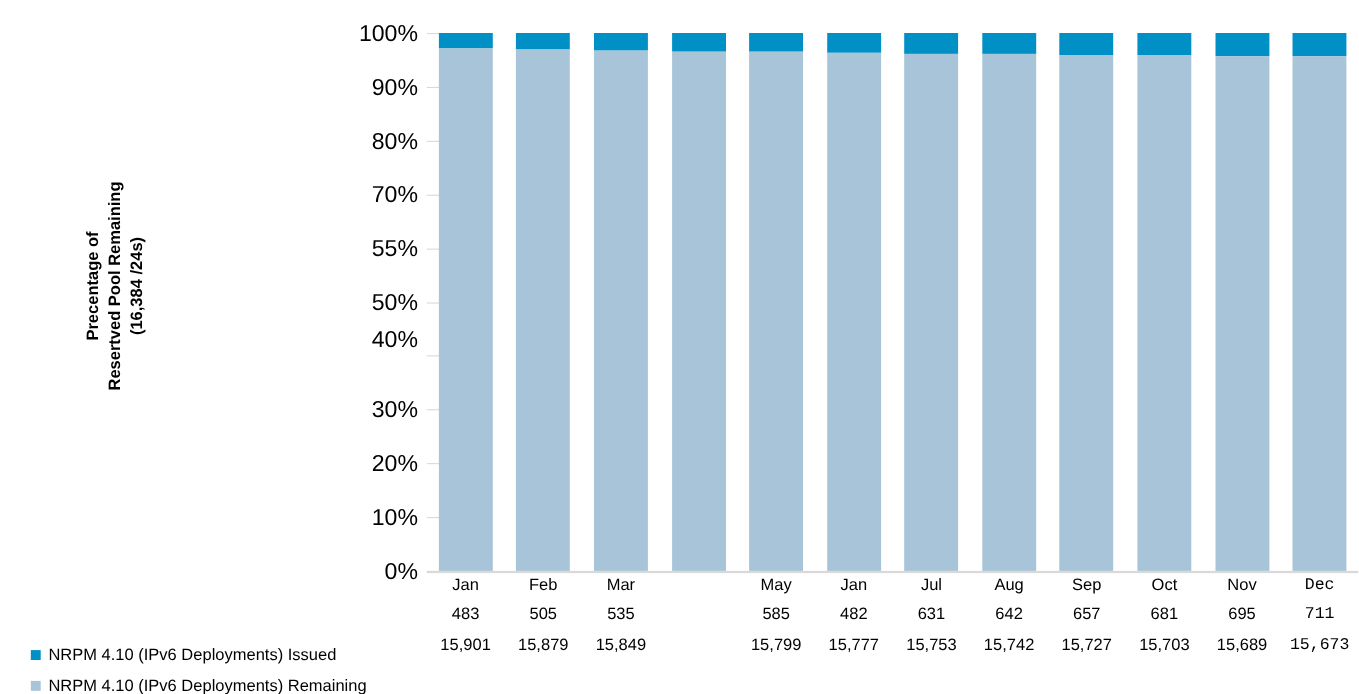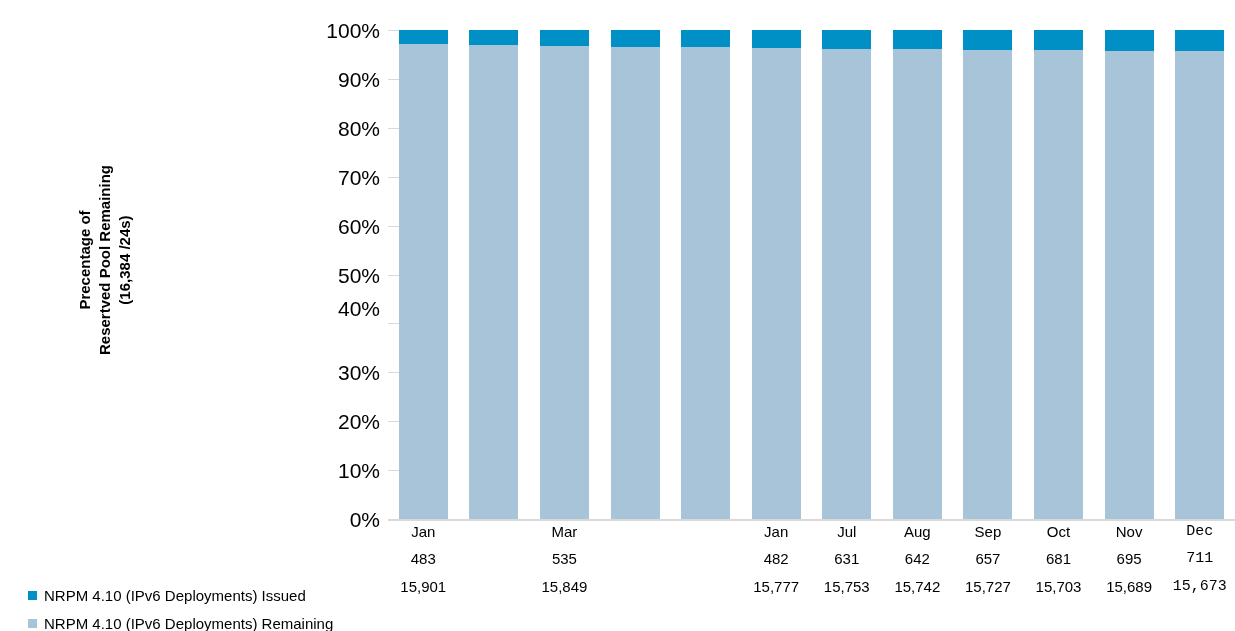--- a/index.html
+++ b/index.html
@@ -152,21 +152,21 @@
     <div>Resertved Pool Remaining</div>
     <div>(16,384 /24s)</div>
   </div>
 </div>
 
 <div id="y-labels">
     <div class="ylabel" style="top: 0px;">100%</div>
     <div class="ylabel" style="top: 48.9px;">90%</div>
     <div class="ylabel" style="top: 97.8px;">80%</div>
     <div class="ylabel" style="top: 146.7px;">70%</div>
-    <div class="ylabel" style="top: 195.6px;">60%</div>
+    <div class="ylabel" style="top: 195.6px;">55%</div>
     <div class="ylabel" style="top: 244.5px;">50%</div>
     <div class="ylabel" style="top: 278px;">40%</div>
     <div class="ylabel" style="top: 342.3px;">30%</div>
     <div class="ylabel" style="top: 391.2px;">20%</div>
     <div class="ylabel" style="top: 440.1px;">10%</div>
     <div class="ylabel" style="top: 489px;">0%</div>
   </div>
 
 <div id="plot">
     <div class="tick-row" style="top: 0px; background: rgb(217, 217, 217);"></div>
@@ -244,25 +244,35 @@
       <span class="swatch" style="background: rgb(167, 196, 216);"></span>
       <span class="legend-label">NRPM 4.10 (IPv6 Deployments) Remaining</span>
     </div>
   </div>
   <div id="cols">
       <div class="col" style="left: 0.791667px;">
         <div class="cell months">Jan</div>
         <div class="cell">483</div>
         <div class="cell">15,901</div>
       </div>
+      <div class="col" style="left: 71.375px;">
+        <div class="cell months">Feb</div>
+        <div class="cell">505</div>
+        <div class="cell">15,879</div>
+      </div>
       <div class="col" style="left: 141.958px;">
         <div class="cell months">Mar</div>
         <div class="cell">535</div>
         <div class="cell">15,849</div>
       </div>
+      <div class="col" style="left: 283.125px;">
+        <div class="cell months">May</div>
+        <div class="cell">585</div>
+        <div class="cell">15,799</div>
+      </div>
       <div class="col" style="left: 353.708px;">
         <div class="cell months">Jan</div>
         <div class="cell">482</div>
         <div class="cell">15,777</div>
       </div>
       <div class="col" style="left: 424.292px;">
         <div class="cell months">Jul</div>
         <div class="cell">631</div>
         <div class="cell">15,753</div>
       </div>

